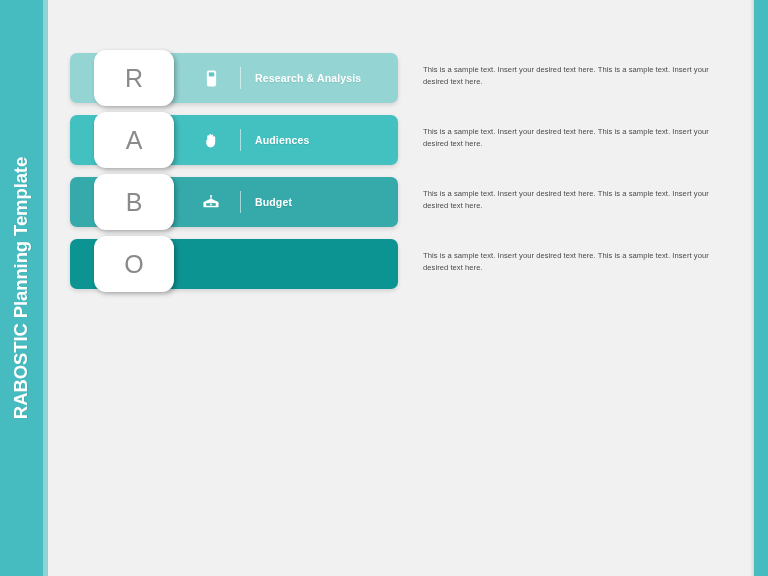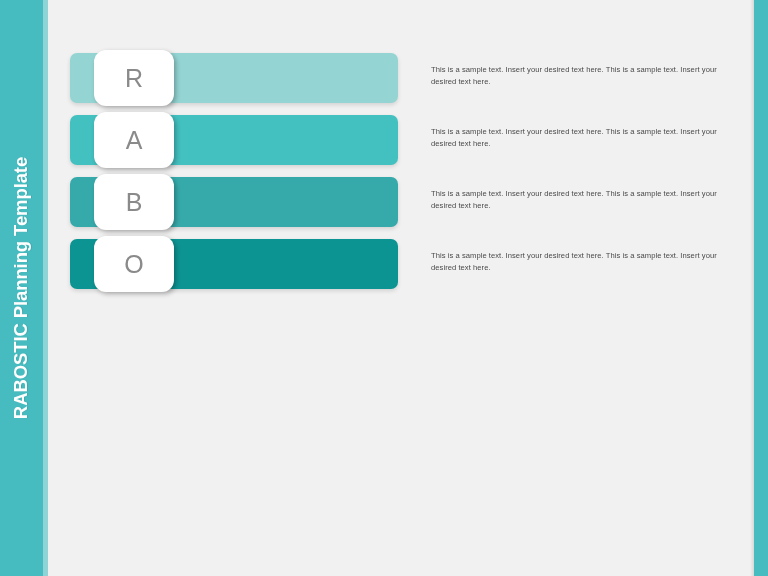--- a/index.html
+++ b/index.html
@@ -168,57 +168,88 @@
   
   .desc {
     position: absolute;
     left: 375px;
     top: 11px;
     width: 290px;
     color: #4a4a4a;
     font-size: 7.6px;
     line-height: 1.55;
     letter-spacing: 0.05px;
-    margin-left: 8px;
   }
 </style>
 </head>
 <body>
 
 <div id="slide" style="background: rgb(241, 241, 241);">
 
   <div id="sidebar" style="background: rgb(71, 188, 192);"></div>
   <div id="sidebar-accent" style="background: rgb(142, 212, 214);"></div>
   <div id="sidebar-title">
     <span>RABOSTIC Planning Template</span>
   </div>
 
   <div id="content">
 
     <div class="row r0">
       <div class="bar" id="bar-0" style="background: rgb(148, 213, 211);"></div>
       <div class="letter-pill">
         <span class="letter">R</span>
       </div>
+      <div class="bar-inner">
+        <span class="bar-icon">
+          <svg width="15" height="17" viewBox="0 0 15 17" fill="none" stroke="#ffffff" stroke-width="1.2">
+            <rect x="3.5" y="1" width="8" height="15" rx="1.4" fill="#ffffff" stroke="#ffffff"></rect>
+            <rect x="4.8" y="2.4" width="5.4" height="4" fill="#5fc6c6" stroke="none"></rect>
+          </svg>
+        </span>
+        <span class="bar-divider"></span>
+        <span class="bar-label">Research &amp; Analysis</span>
+      </div>
       <div class="desc">This is a sample text. Insert your desired text here. This is a sample text. Insert your desired text here.</div>
     </div>
 
     <div class="row r1">
       <div class="bar" id="bar-1" style="background: rgb(67, 192, 192);"></div>
       <div class="letter-pill">
         <span class="letter">A</span>
       </div>
+      <div class="bar-inner">
+        <span class="bar-icon">
+          <svg width="16" height="17" viewBox="0 0 16 17" fill="#ffffff">
+            <path d="M4.2 8.0 V4.2 a1.0 1.0 0 0 1 2.0 0 V7.6 V3.0 a1.0 1.0 0 0 1 2.0 0 V7.6 V3.6 a1.0 1.0 0 0 1 2.0 0 V7.8 V5.2 a1.0 1.0 0 0 1 2.0 0 V10.0 c0 3.2 -2.0 5.4 -4.6 5.4 c-2.6 0 -4.4 -2.0 -4.4 -4.6 V9.2 c0 -0.9 0.5 -1.5 1.0 -1.2 z"></path>
+          </svg>
+        </span>
+        <span class="bar-divider"></span>
+        <span class="bar-label">Audiences</span>
+      </div>
       <div class="desc">This is a sample text. Insert your desired text here. This is a sample text. Insert your desired text here.</div>
     </div>
 
     <div class="row r2">
       <div class="bar" id="bar-2" style="background: rgb(54, 170, 171);"></div>
       <div class="letter-pill">
         <span class="letter">B</span>
       </div>
+      <div class="bar-inner">
+        <span class="bar-icon">
+          <svg width="20" height="16" viewBox="0 0 20 16" fill="none" stroke="#ffffff" stroke-width="1.1">
+            <path d="M3 8.6 L10 5.2 L17 8.6 L17 12.6 L3 12.6 Z" fill="#ffffff" stroke="#ffffff" stroke-linejoin="round"></path>
+            <rect x="5.2" y="9.2" width="9.6" height="2.6" fill="#36aaab" stroke="none"></rect>
+            <circle cx="10" cy="10.5" r="0.9" fill="#ffffff" stroke="none"></circle>
+            <path d="M10 5.0 L10 2.6" stroke="#ffffff" stroke-width="1.1"></path>
+            <circle cx="10" cy="2.0" r="1.0" fill="#ffffff" stroke="none"></circle>
+          </svg>
+        </span>
+        <span class="bar-divider"></span>
+        <span class="bar-label">Budget</span>
+      </div>
       <div class="desc">This is a sample text. Insert your desired text here. This is a sample text. Insert your desired text here.</div>
     </div>
 
     <div class="row r3">
       <div class="bar" id="bar-3" style="background: rgb(12, 148, 147);"></div>
       <div class="letter-pill">
         <span class="letter">O</span>
       </div>
       <div class="desc">This is a sample text. Insert your desired text here. This is a sample text. Insert your desired text here.</div>
     </div>

